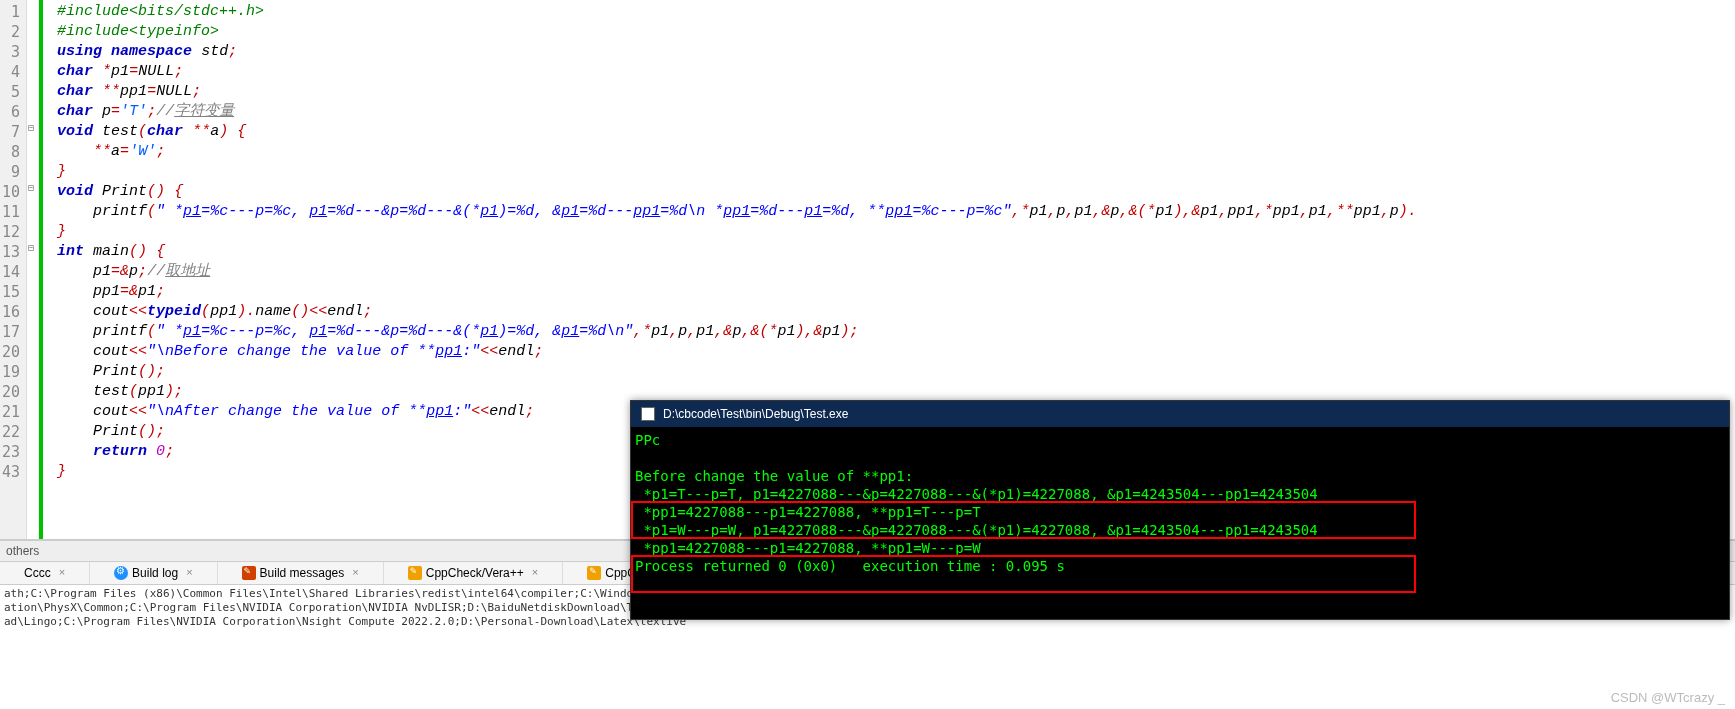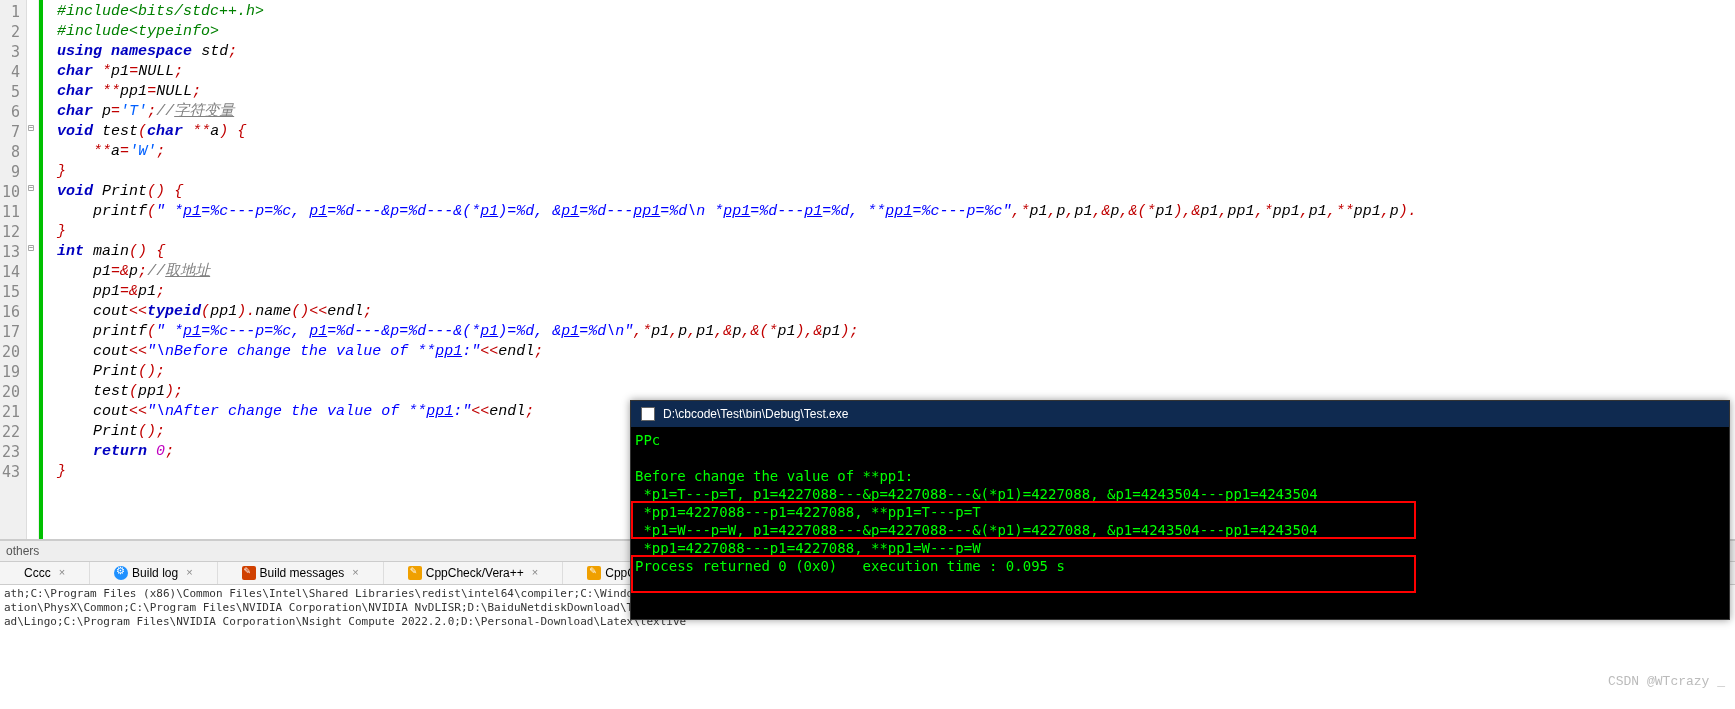--- a/index.html
+++ b/index.html
@@ -33,21 +33,21 @@
   .msg-icon::after { content: "✎"; color: #fff; font-size: 9px; position: absolute; top: 0; left: 2px; }
   .chk-icon { background: #f0a000; border-radius: 2px; position: relative; }
   .chk-icon::after { content: "✎"; color: #fff; font-size: 9px; position: absolute; top: 0; left: 2px; }
   .path-area { font-family: Consolas, monospace; font-size: 11px; color: #333; padding: 2px 4px; line-height: 14px; white-space: pre; overflow: hidden; }
   .console-window { position: absolute; top: 400px; left: 630px; width: 1100px; height: 220px; background: #000; box-shadow: 0 0 8px rgba(0,0,0,0.4); border: 1px solid #333; }
   .console-title { background: #0f2a50; color: #fff; padding: 6px 10px; font-family: "Segoe UI", Tahoma, sans-serif; font-size: 12px; display: flex; align-items: center; gap: 8px; }
   .console-title-icon { width: 14px; height: 14px; background: #fff; border: 1px solid #666; display: inline-block; }
   .console-body { padding: 4px 4px; font-family: "NSimSun", Consolas, monospace; font-size: 14px; line-height: 18px; color: #00ff00; position: relative; }
   .console-body .cline { white-space: pre; }
   .red-box { position: absolute; border: 2px solid #ff0000; pointer-events: none; }
-  .watermark { position: absolute; bottom: 20px; right: 10px; color: #bbb; font-size: 13px; font-family: Liberation Mono, monospace; }
+  .watermark { position: absolute; bottom: 4px; right: 10px; color: #bbb; font-size: 13px; font-family: Liberation Sans, sans-serif; }
 </style>
 </head>
 <body>
 
 <div class="editor-area">
   <div class="gutter" id="gutter">
       <div>1</div>
       <div>2</div>
       <div>3</div>
       <div>4</div>

